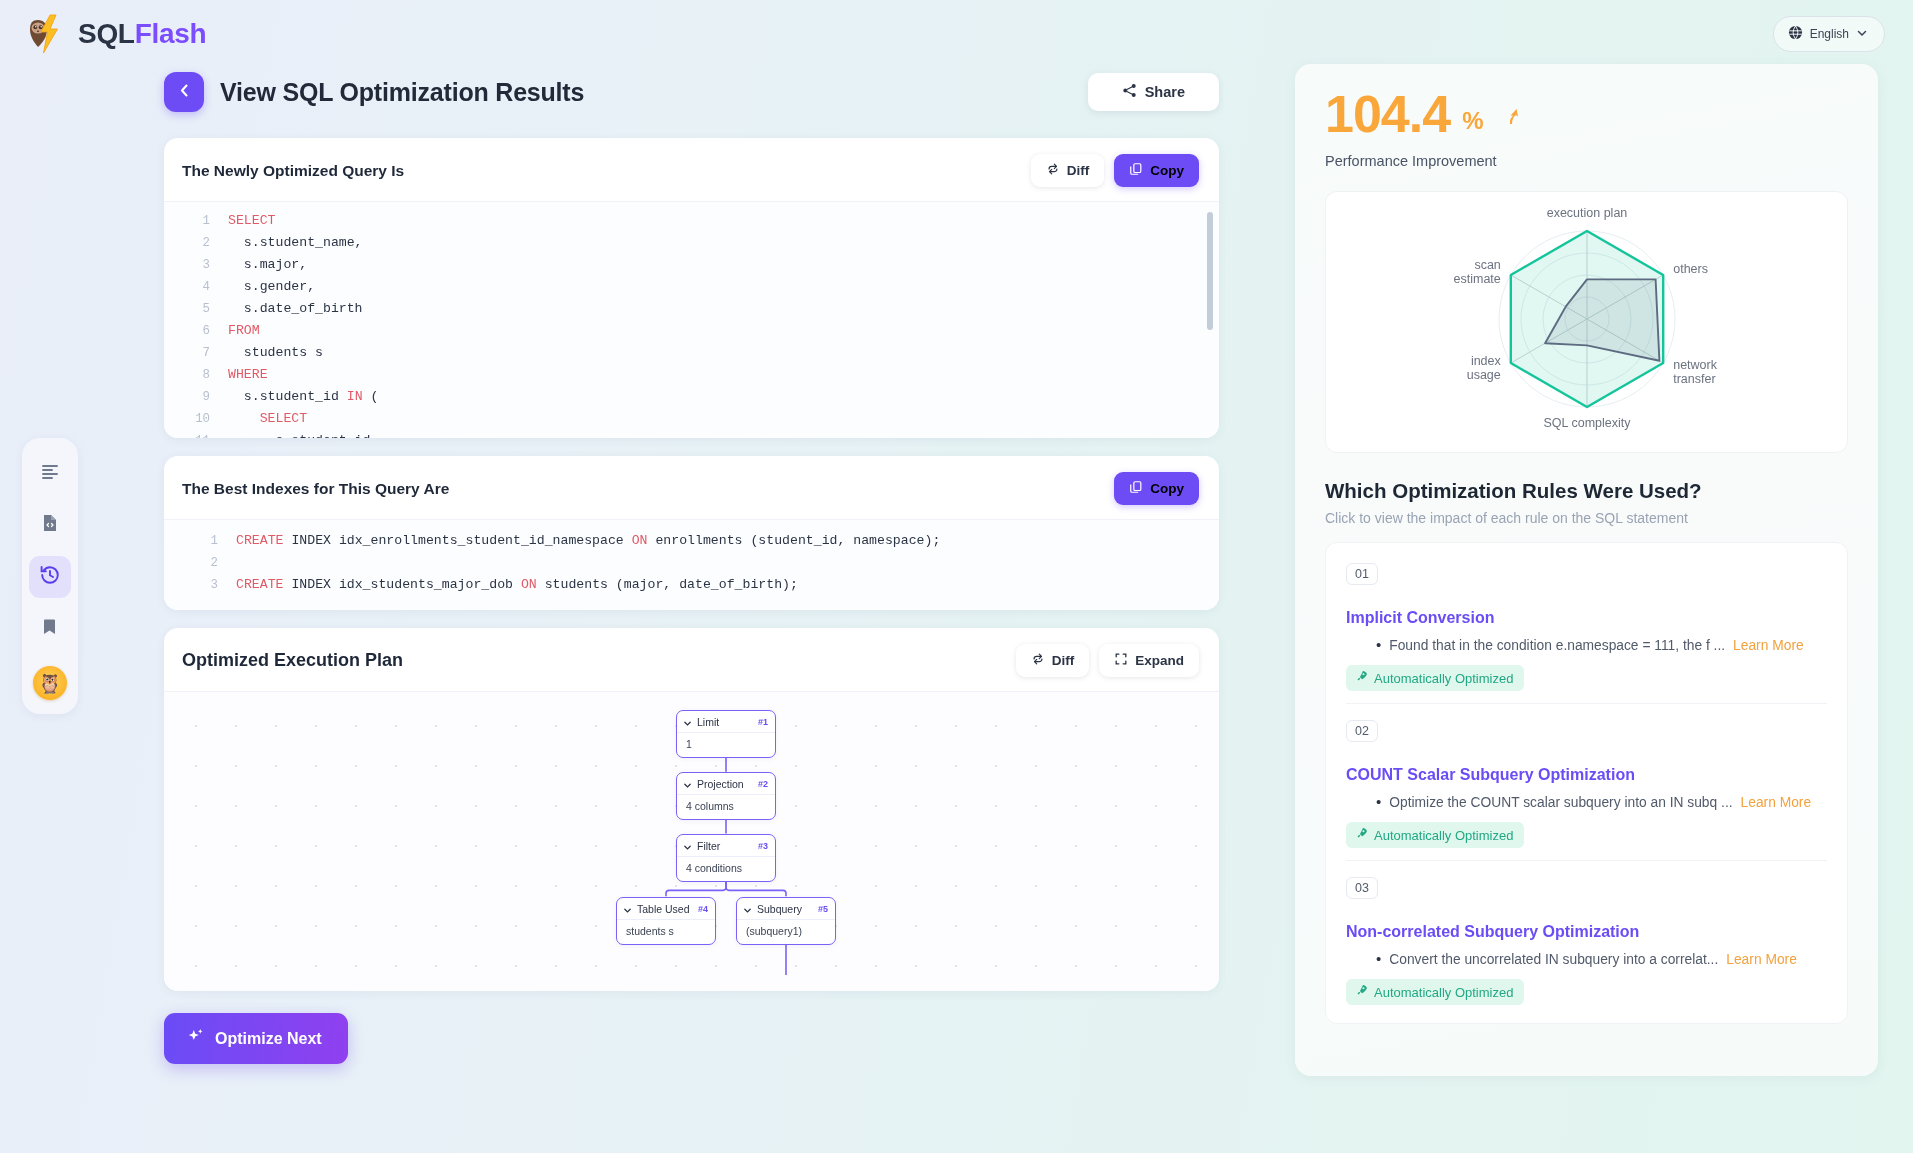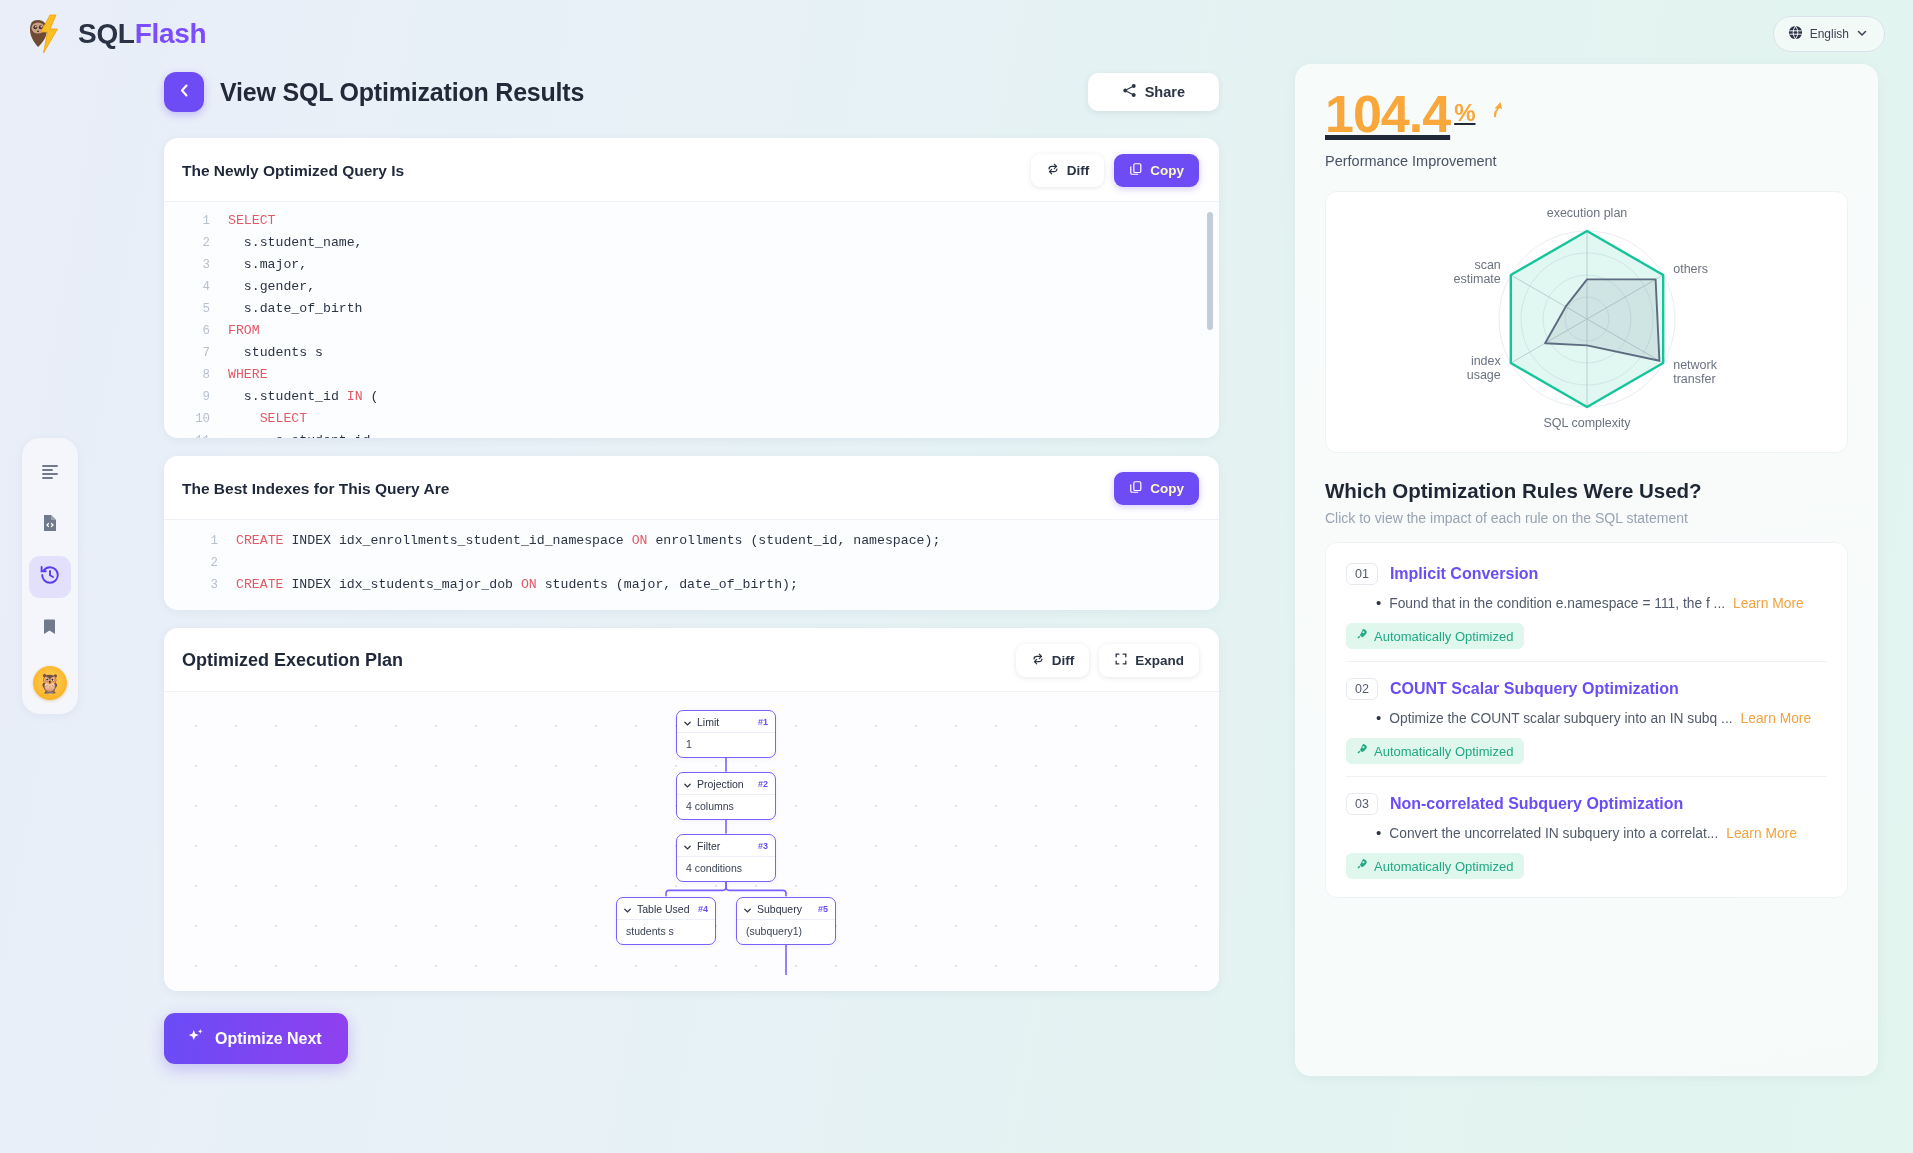--- a/index.html
+++ b/index.html
@@ -83,21 +83,21 @@
     padding: 16px 20px 14px 18px;
   }
   .card-title { font-size: 15.5px; font-weight: 600; color: #1f2838; }
   .btn-row { display: flex; gap: 10px; align-items: center; }
   .btn {
     display: flex; align-items: center; gap: 7px;
     font-size: 13.5px; font-weight: 600; border-radius: 9px;
     padding: 8px 15px; cursor: pointer; white-space: nowrap;
   }
   .btn-ghost { background: #fff; color: #2b3445; box-shadow: 0 1px 5px rgba(60,70,100,.13); }
-  .btn-primary { background: #6d4cf5; color: #fef9c3; box-shadow: 0 2px 7px rgba(109,76,245,.3); text-align: center; }
+  .btn-primary { background: #6d4cf5; color: #000000; box-shadow: 0 2px 7px rgba(109,76,245,.3); text-align: center; }
 
   
   .code-wrap { position: relative; background: #fcfdff; border-top: 1px solid #f0f2f7; }
   .code-scroll { overflow: hidden; }
   pre.code {
     font-family: "Liberation Mono", "DejaVu Sans Mono", monospace;
     font-size: 13.2px; line-height: 22px; padding: 8px 0 6px 0; margin: 0;
     white-space: pre; color: #2b3445;
   }
   .ln {
@@ -144,40 +144,40 @@
     box-shadow: 0 5px 16px rgba(110,70,240,.30);
   }
 
   
   #right {
     position: absolute; left: 1295px; top: 64px; width: 583px; height: 1012px;
     background: linear-gradient(170deg, #f7fbfa 0%, #f9fbfb 45%, #f6fbfa 100%);
     border-radius: 16px; box-shadow: 0 2px 12px rgba(70,95,110,.07);
     padding: 26px 30px 0 30px;
   }
-  #perf-value { display: flex; align-items: center; gap: 4px; text-decoration: underline; }
+  #perf-value { display: flex; align-items: flex-end; gap: 12px; }
   .perf-num { font-size: 52px; font-weight: 700; color: #f9a63a; line-height: .95; letter-spacing: -1px; }
   .perf-pct { font-size: 24px; font-weight: 700; color: #f9a63a; padding-bottom: 4px; }
   #perf-label { font-size: 14.5px; color: #4a5365; margin-top: 14px; }
 
   #radar-card {
     margin-top: 22px; background: #fff; border: 1px solid #eef2f3;
     border-radius: 12px; height: 262px; display: flex;
     align-items: center; justify-content: center;
   }
 
   #rules-title { font-size: 20.5px; font-weight: 700; color: #1e2734; margin-top: 26px; }
   #rules-sub { font-size: 14px; color: #99a3b2; margin-top: 7px; }
   #rules-card {
     margin-top: 16px; background: #fff; border: 1px solid #f0f3f5;
     border-radius: 12px; padding: 4px 20px 6px 20px;
   }
   .rule { padding: 16px 0 12px 0; border-bottom: 1px solid #f0f2f5; }
   .rule:last-child { border-bottom: none; }
-  .rule-head { display: flex; align-items: center; gap: 12px; }
+  .rule-head { display: flex; align-items: flex-start; gap: 24px; flex-direction: column; }
   .rule-idx {
     border: 1px solid #e6e9ef; border-radius: 6px; font-size: 12.5px;
     color: #525b6b; padding: 3px 8px; min-width: 30px; text-align: center;
   }
   .rule-name { font-size: 16px; font-weight: 700; color: #6a4df5; cursor: pointer; }
   .rule-desc {
     margin: 10px 0 0 30px; font-size: 13.8px; color: #515a6a;
     display: flex; gap: 8px; align-items: baseline;
   }
   .bullet { color: #2b3445; font-size: 15px; line-height: 1; }

